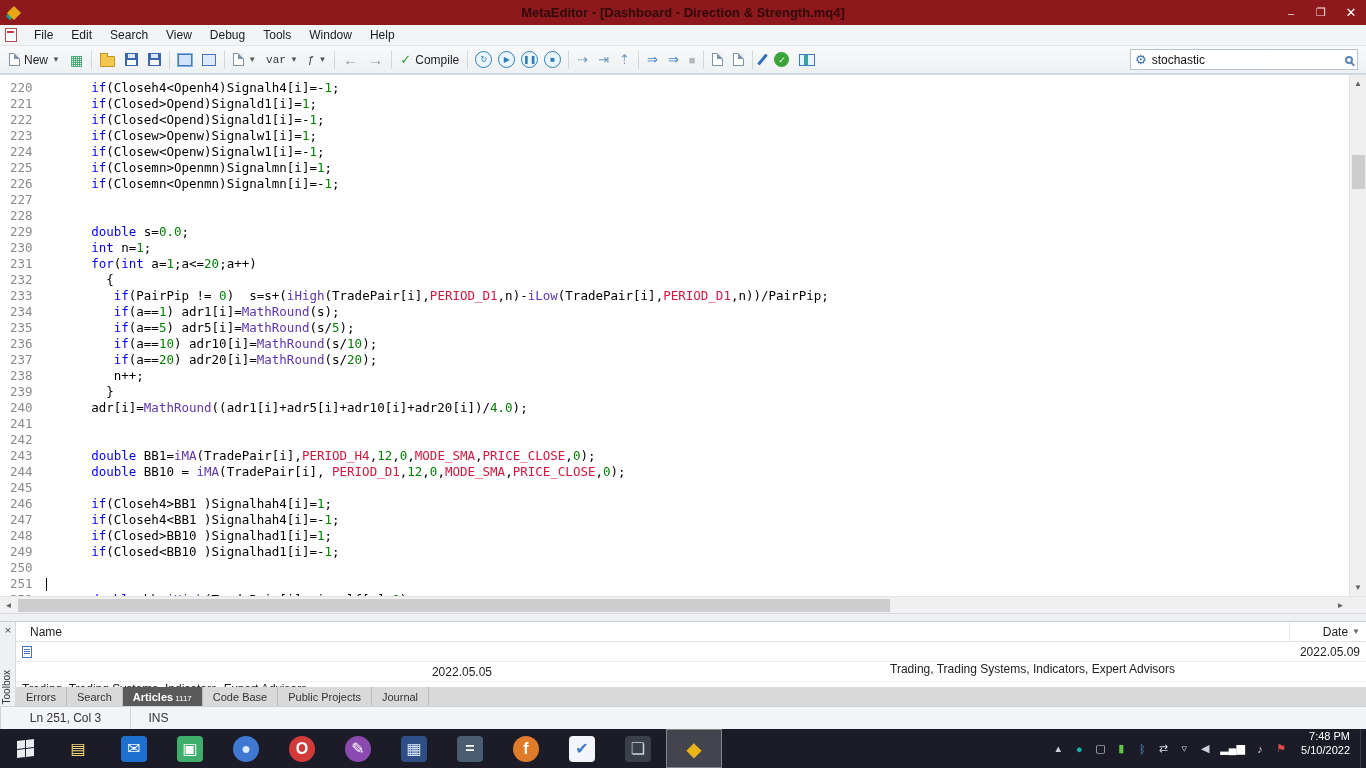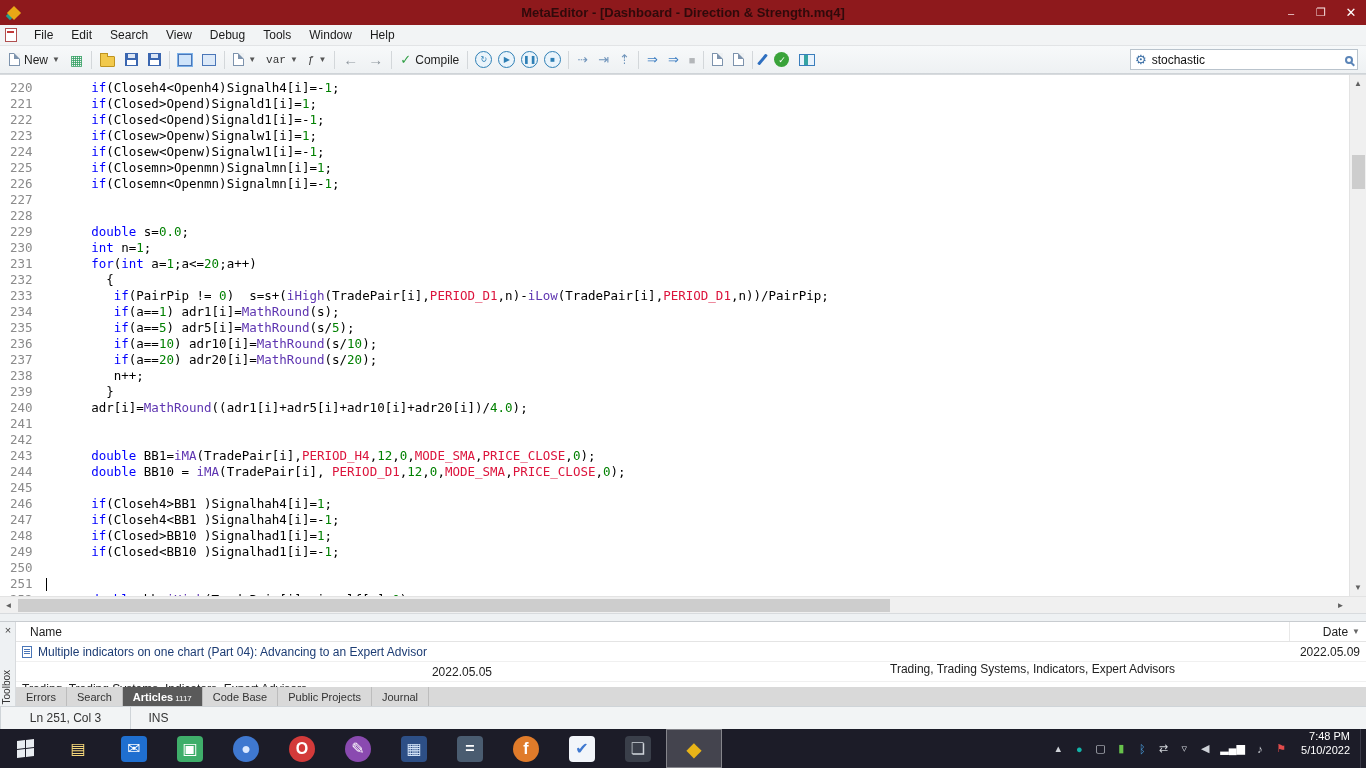--- a/index.html
+++ b/index.html
@@ -276,21 +276,20 @@
         <span class="col-name">Name</span>
         <span class="col-date">
             <span>Date</span>
             <span class="sort-car">▼</span>
           </span>
       </div>
       <div>
           <div class="trow">
             <span class="c1">
               <span class="doc-icon"></span>
-              <span style="color: rgb(28, 60, 116);">Multiple indicators on one chart (Part 04): Advancing to an Expert Advisor</span>
             </span>
             <span class="c2">Trading, Trading Systems, Indicators, Expert Advisors</span>
             <span class="c3">2022.05.09</span>
           </div>
           <div class="trow">
             <span class="c2">Trading, Trading Systems, Indicators, Expert Advisors</span>
             <span class="c3">2022.05.05</span>
           </div>
         </div>
     </div>

